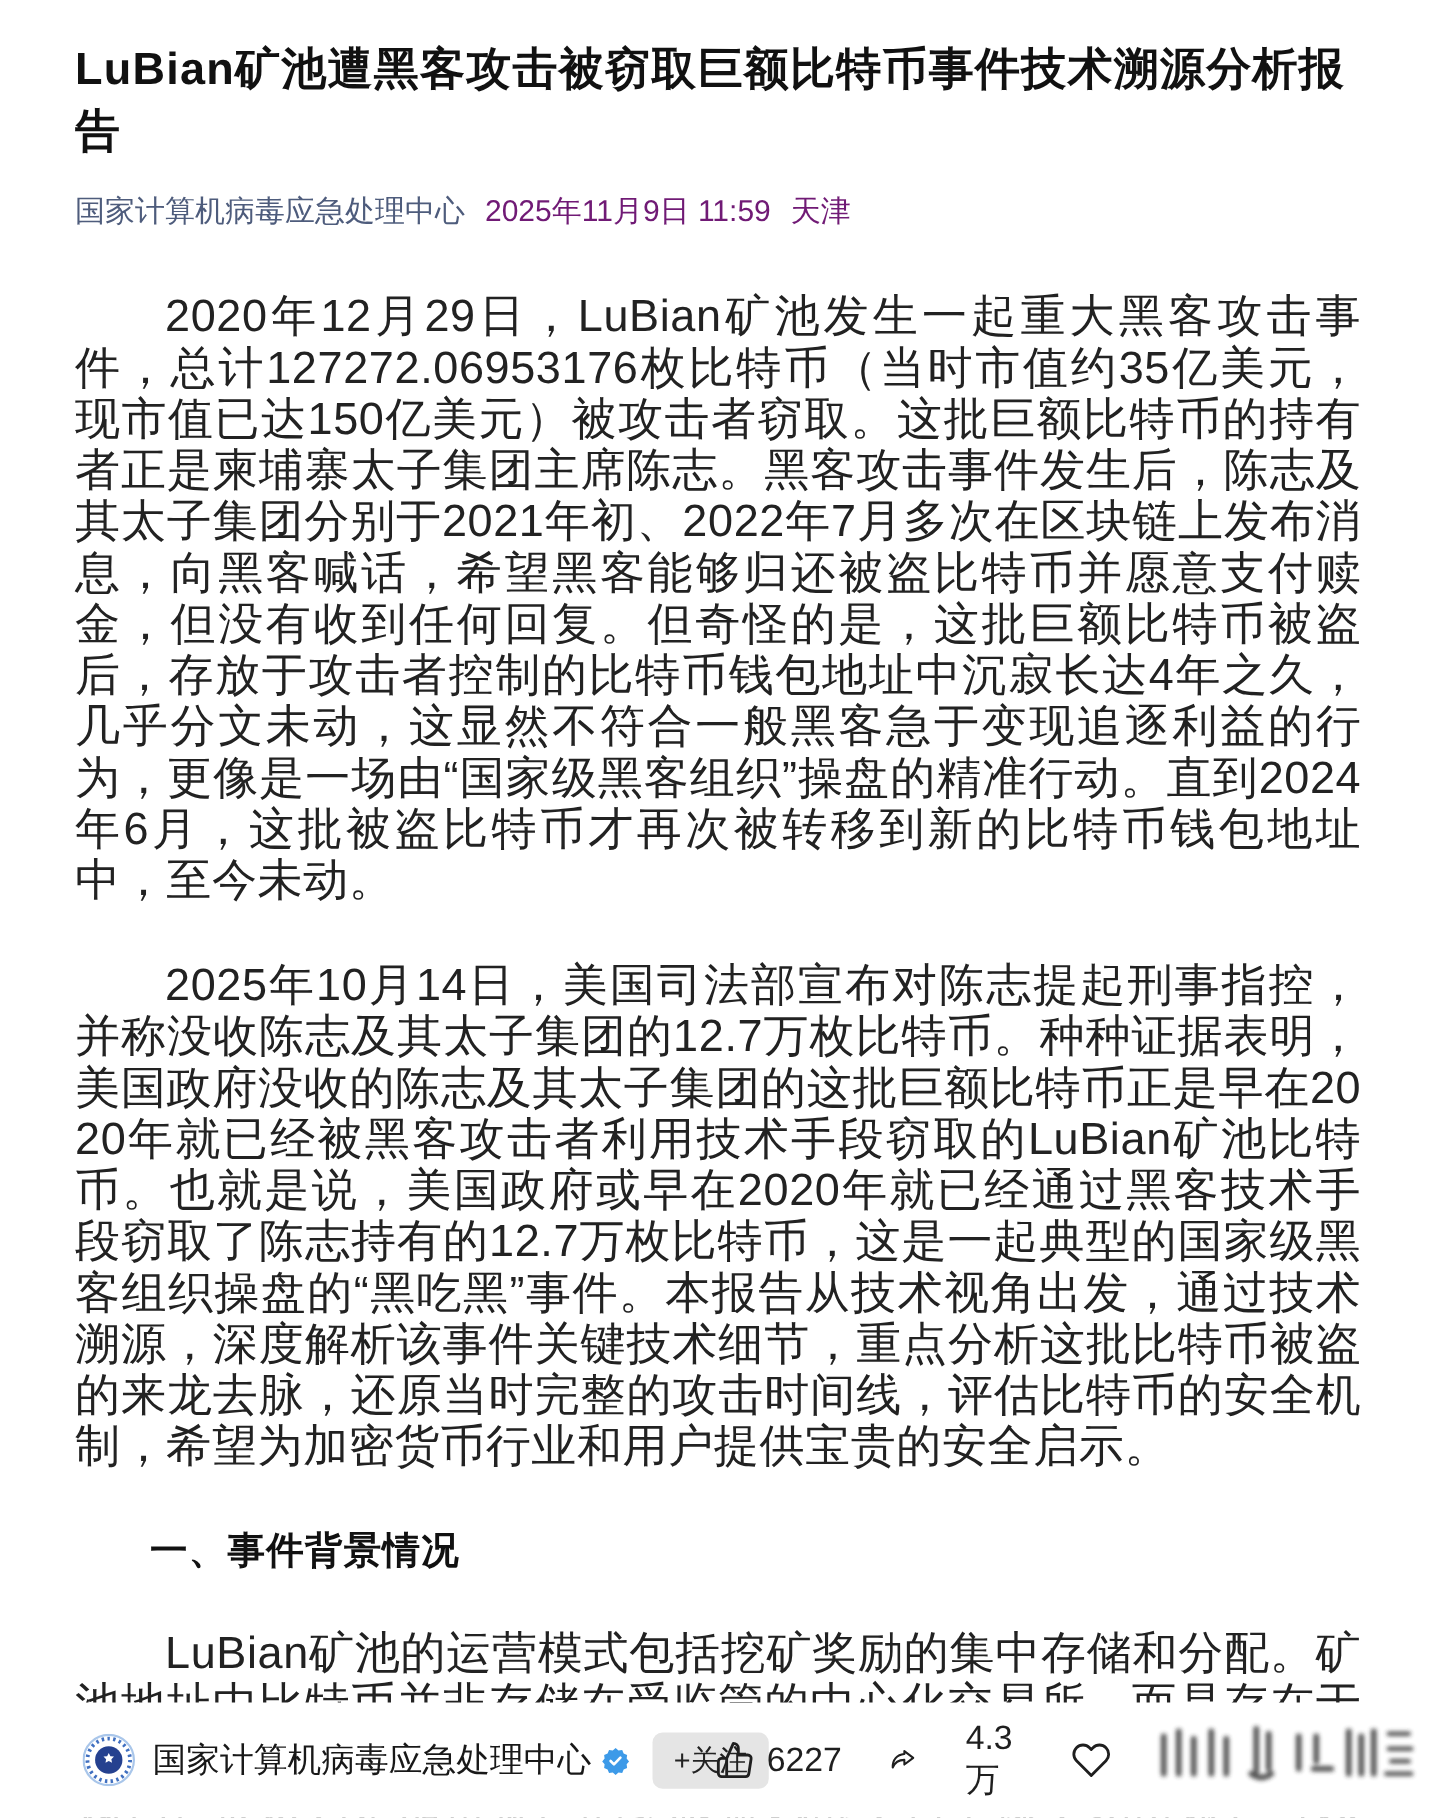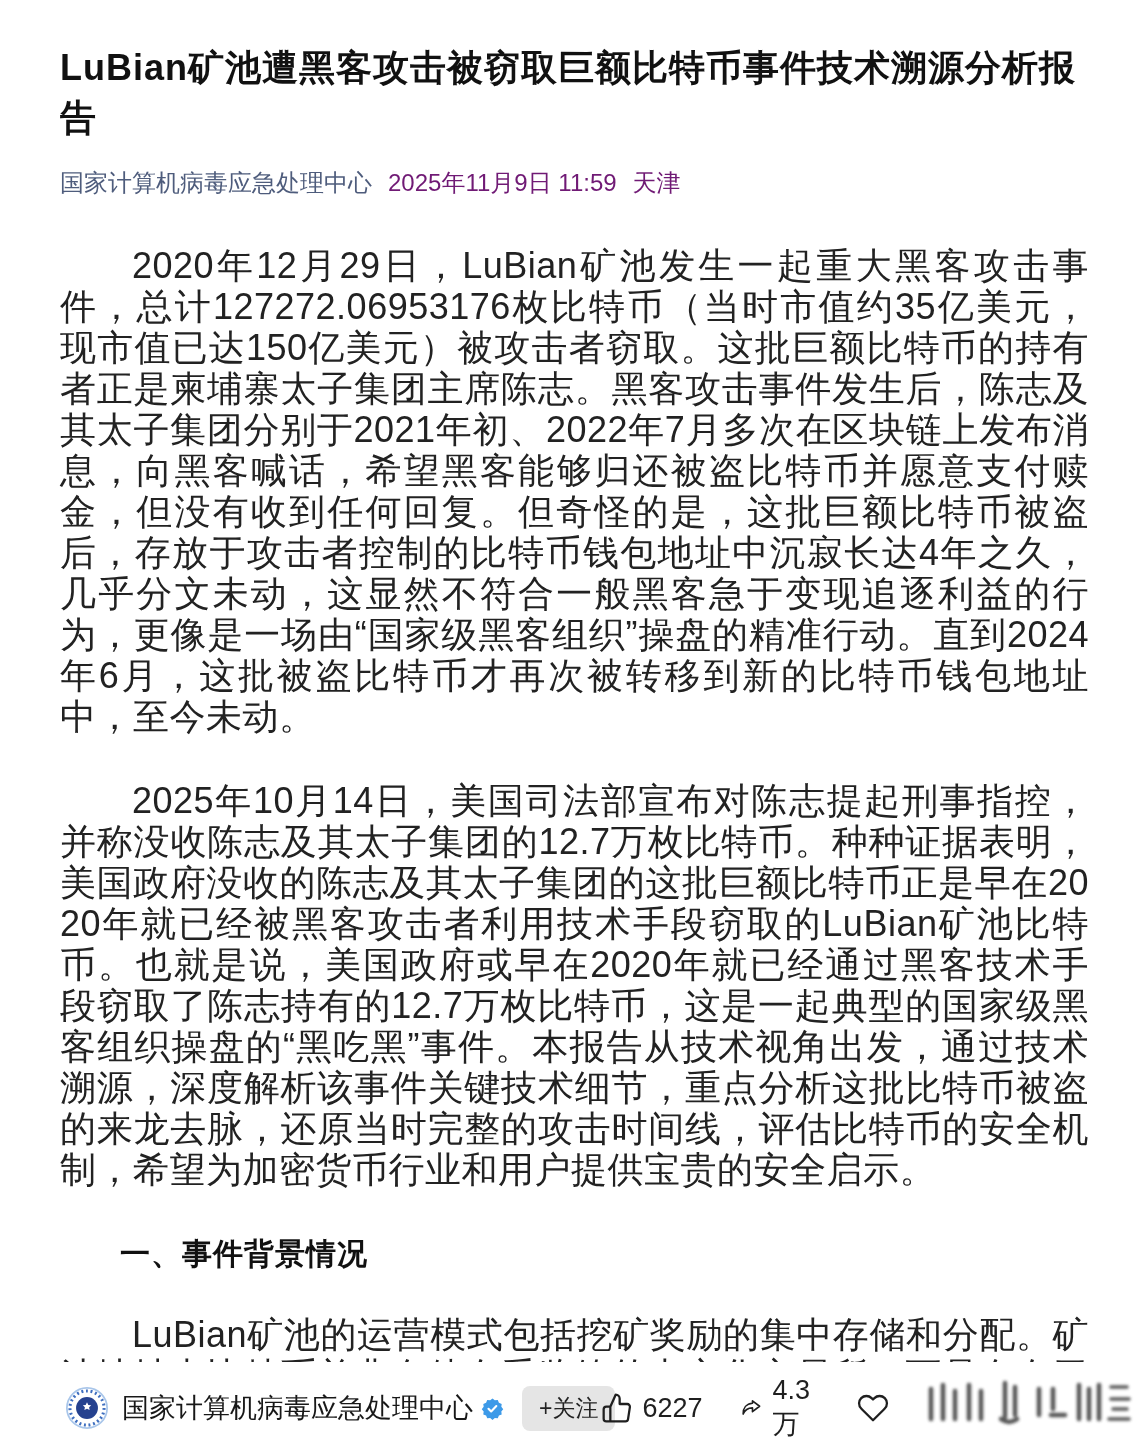--- a/index.html
+++ b/index.html
@@ -4,21 +4,21 @@
 <style>
   html,body { margin:0; padding:0; background:#ffffff; }
   body { font-family:"Liberation Sans","DejaVu Sans",sans-serif; }
   .page {
     position:relative; width:1147px; height:1454px;
     margin:0 auto; background:#ffffff; overflow:hidden;
   }
   .content { padding:26px 58px 0 60px; }
 
   h1.title {
-    margin:17px 0 24px 0;
+    margin:4px 0 24px 0;
     font-size:36px; line-height:50px; font-weight:700;
     color:#111111; letter-spacing:1px;
   }
   .byline {
     display:flex; align-items:baseline; gap:16px;
     font-size:24px; line-height:32px; margin-bottom:46px;
   }
   .byline .author { color:#4e5c7c; cursor:pointer; }
   .byline .meta  { color:#701a75; }
 
@@ -49,21 +49,21 @@
   .badge { width:23px; height:23px; margin-left:8px; flex:0 0 auto; }
   .follow-btn {
     margin-left:18px; border:none; cursor:pointer;
     background:#e5e5e5; color:#222222;
     font-size:23px; font-family:inherit;
     padding:11px 17px; border-radius:8px; line-height:1;
     white-space:nowrap;
   }
   .actions { display:flex; margin-left:72px; }
   .action { display:flex; align-items:center; cursor:pointer; }
-  .action + .action { margin-left:38px; }
+  .action + .action { margin-left:38px;gap:29px; }
   .action svg { width:32px; height:32px; display:block; }
   .action .count { margin-left:9px; font-size:27px; color:#1f1f1f; }
   .smudge { margin-left:34px; width:212px; height:54px; flex:0 0 auto; }
 </style>
 </head>
 <body>
 
 <div class="page">
   <div class="content">
 

